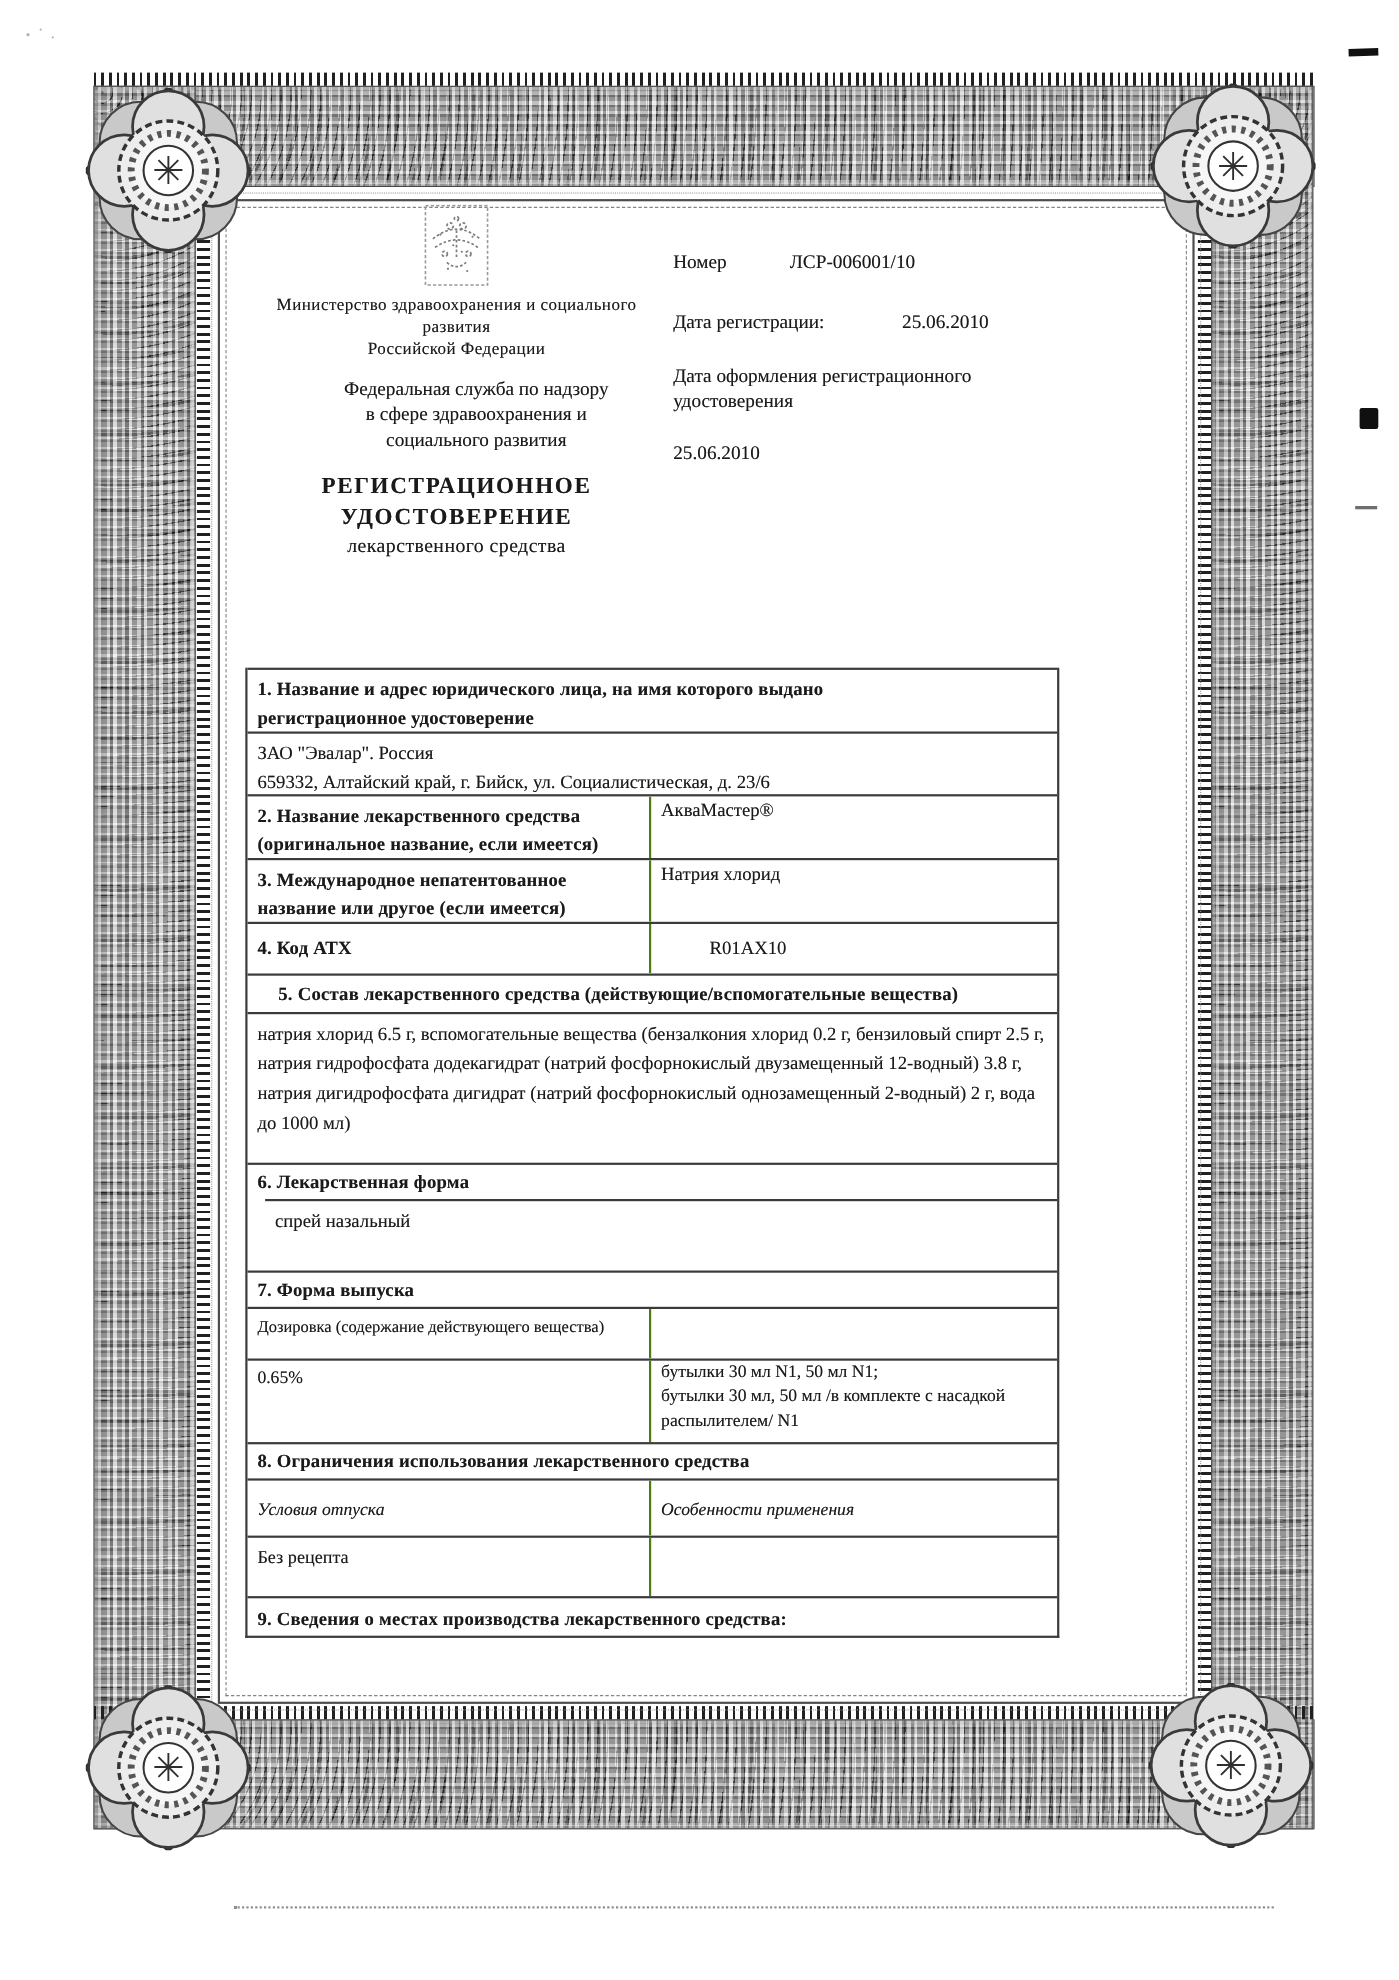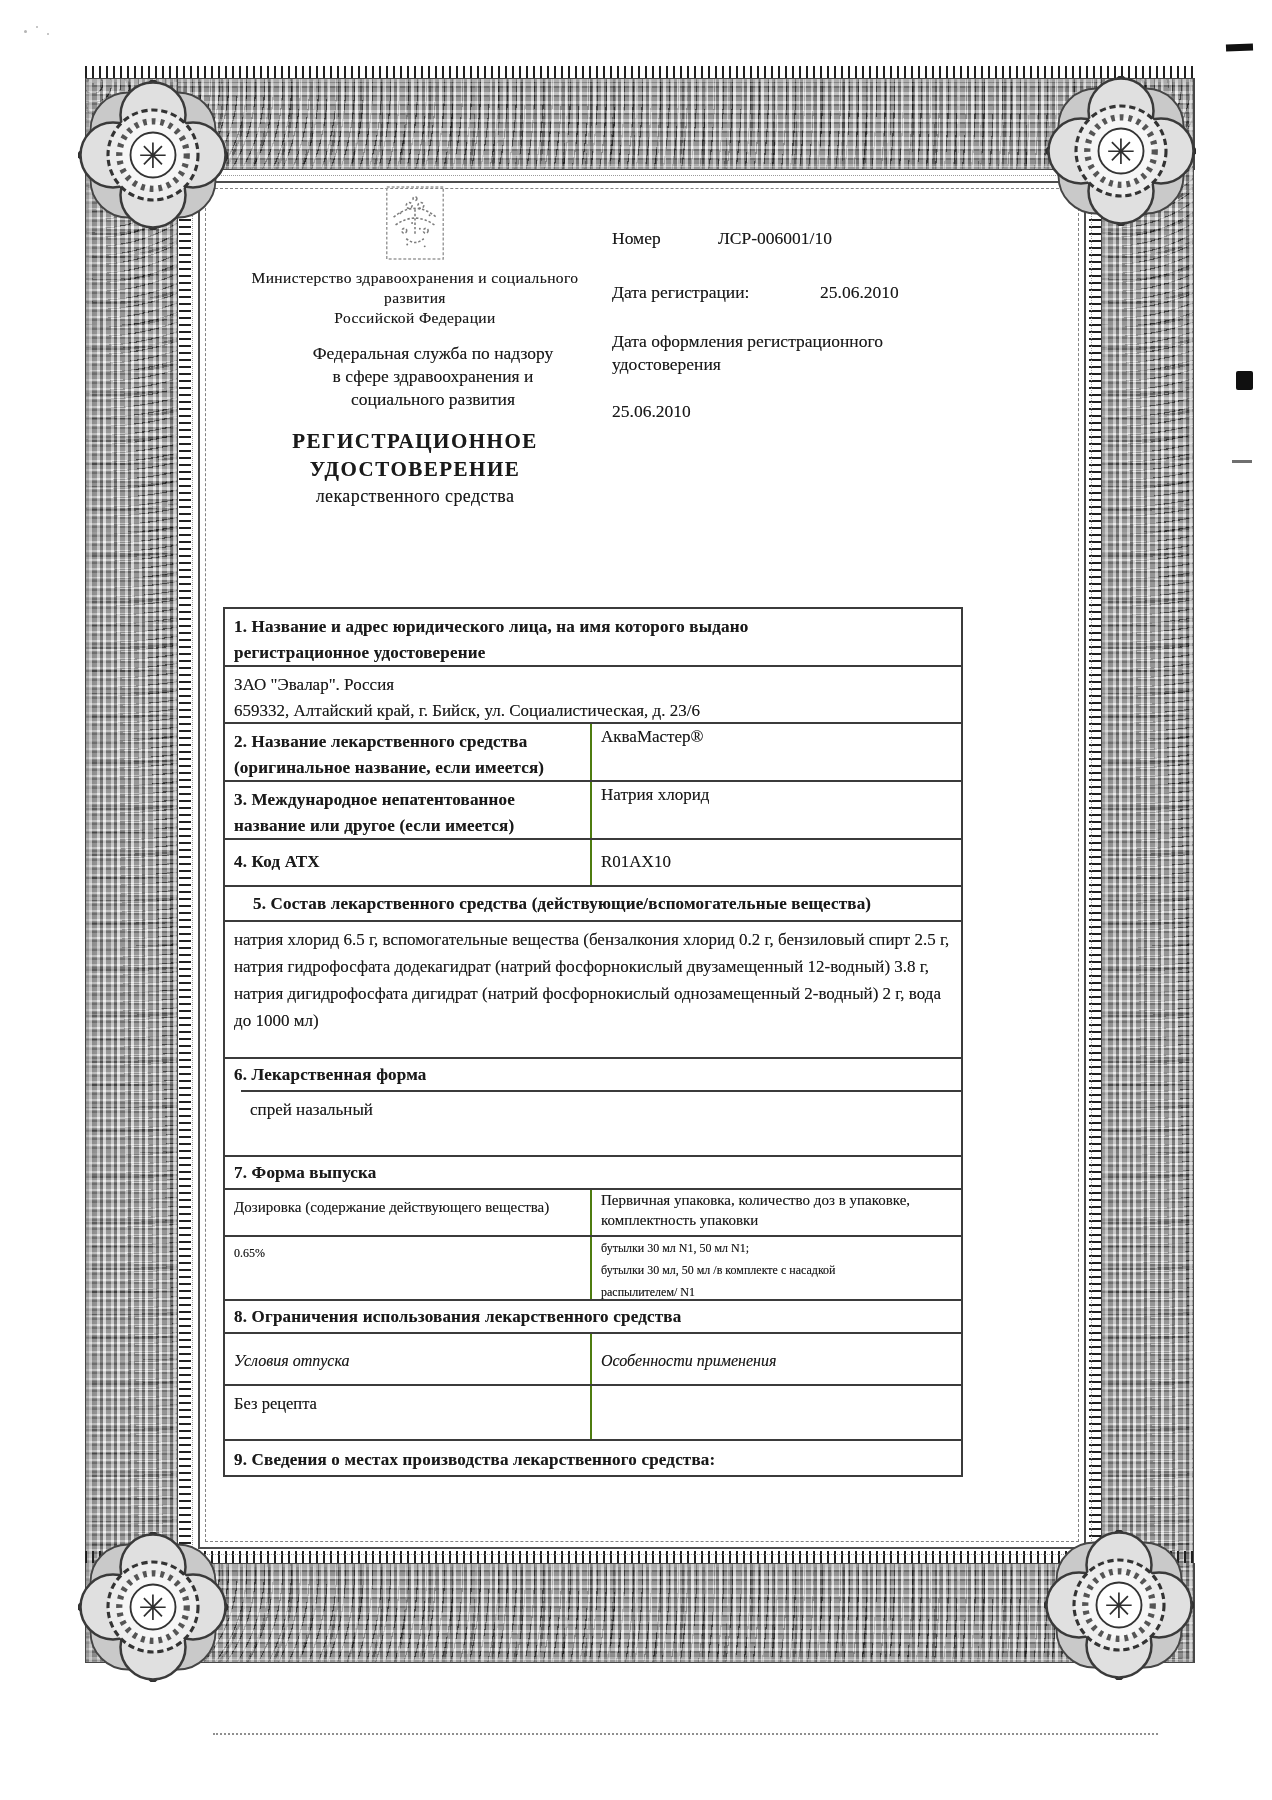--- a/index.html
+++ b/index.html
@@ -82,31 +82,31 @@
   .row .ln{display:block;line-height:26px;}
   .bold{font-weight:700;letter-spacing:.2px;}
   .split{display:flex;padding:0;}
   .split .c1{width:367px;border-right:2px solid #4d7c0f;padding:5px 9px;}
   .split .c2{flex:1;padding:0 9px;}
 
   .r-s1h{height:58px;}
   .r-s1b{height:57px;}
   .r-s2{height:58px;}
   .r-s3{height:58px;}
-  .r-s4{height:47px;}
+  .r-s4{height:47px;gap:44px;}
   .r-s4 .c1,.r-s4 .c2{padding-top:9px;}
   .r-s5h{height:35px;padding-top:4px;padding-left:28px;}
   .r-s5b{height:137px;line-height:27px;padding-top:4px;}
   .r-s6h{height:33px;padding-top:3px;}
   .r-s6b{height:65px;margin-left:16px;}
   .r-s7h{height:33px;padding-top:3px;}
   .r-s7hdr{height:47px;font-size:15px;}
   .r-s7hdr .ln{line-height:20px;}
   .r-s7hdr .c1{padding-top:7px;}
-  .r-s7b{height:64px;font-size:12px;}
+  .r-s7b{height:76px;font-size:16px;}
   .r-s7b .ln{line-height:22px;}
   .r-s8h{height:33px;padding-top:3px;}
   .r-s8a{height:52px;font-style:italic;font-size:16px;}
   .r-s8a .c1,.r-s8a .c2{padding-top:14px;}
   .r-s8b{height:55px;font-size:16.5px;}
   .r-s9{height:36px;padding-top:6px;}
 </style>
 </head>
 <body>
 
@@ -272,24 +272,20 @@
       <span class="ln">спрей назальный</span>
     </div>
 
     <div class="row r-s7h bold">
       <span class="ln">7. Форма выпуска</span>
     </div>
     <div class="row split r-s7hdr">
       <div class="c1">
         <span class="ln">Дозировка (содержание действующего вещества)</span>
       </div>
-      <div class="c2">
-        <span class="ln">Первичная упаковка, количество доз в упаковке,</span>
-        <span class="ln">комплектность упаковки</span>
-      </div>
     </div>
     <div class="row split r-s7b">
       <div class="c1">
         <span class="ln">0.65%</span>
       </div>
       <div class="c2">
         <span class="ln">бутылки 30 мл N1, 50 мл N1;</span>
         <span class="ln">бутылки 30 мл, 50 мл /в комплекте с насадкой</span>
         <span class="ln">распылителем/ N1</span>
       </div>

